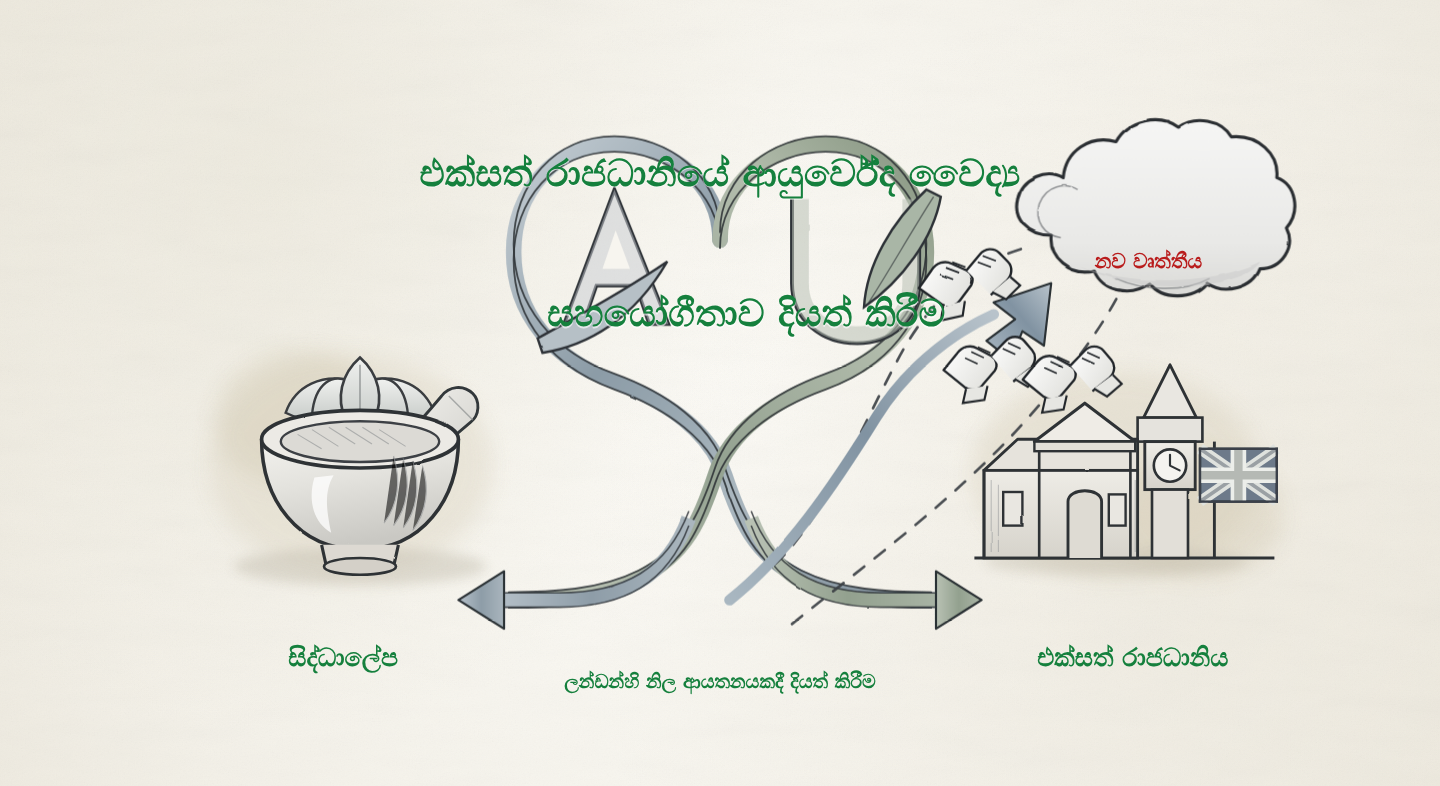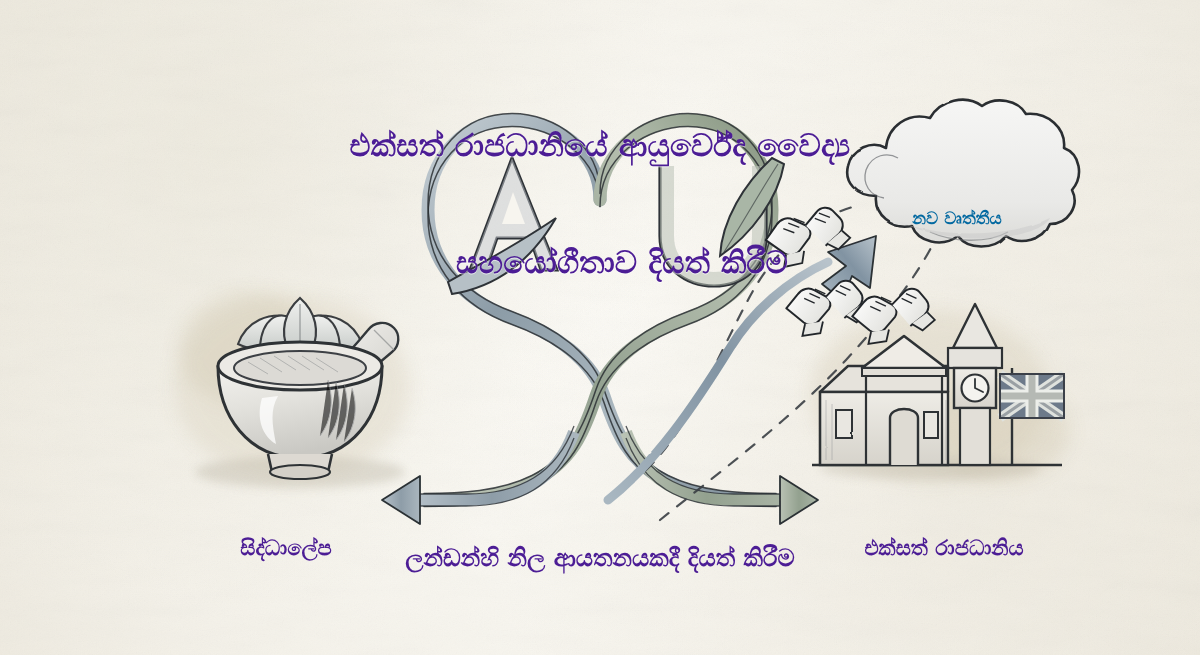--- a/index.html
+++ b/index.html
@@ -34,21 +34,21 @@
   }
 
   .layer {
     position: absolute;
     inset: 0;
   }
 
   
   .sin {
     font-family: "DejaVu Sans", "Liberation Sans", sans-serif;
-    color: #4c1d95;
+    color: #15803d;
     font-weight: 700;
     text-align: center;
     line-height: 1.26;
     white-space: pre;
   }
 
   #title {
     position: absolute;
     left: 0; right: 0;
     top: 48px;
@@ -58,21 +58,21 @@
   }
   #title .l2 { display: block; padding-left: 44px; }
 
   #cloud-text {
     position: absolute;
     left: 842px;
     top: 158px;
     width: 230px;
     font-size: 17px;
     line-height: 1.42;
-    color: #0369a1;
+    color: #b91c1c;
   }
 
   #label-left {
     position: absolute;
     left: 188px;
     top: 478px;
     width: 196px;
     font-size: 21px;
     line-height: 1.34;
   }
@@ -83,22 +83,22 @@
     top: 478px;
     width: 252px;
     font-size: 21px;
     line-height: 1.34;
     text-align: center;
   }
 
   #caption {
     position: absolute;
     left: 0; right: 0;
-    top: 543px;
-    font-size: 24px;
+    top: 558px;
+    font-size: 16px;
   }
 
   .txt-line { display: block; }
 </style>
 </head>
 <body>
 
 <div id="canvas">
 
   <div id="paper-texture"></div>

